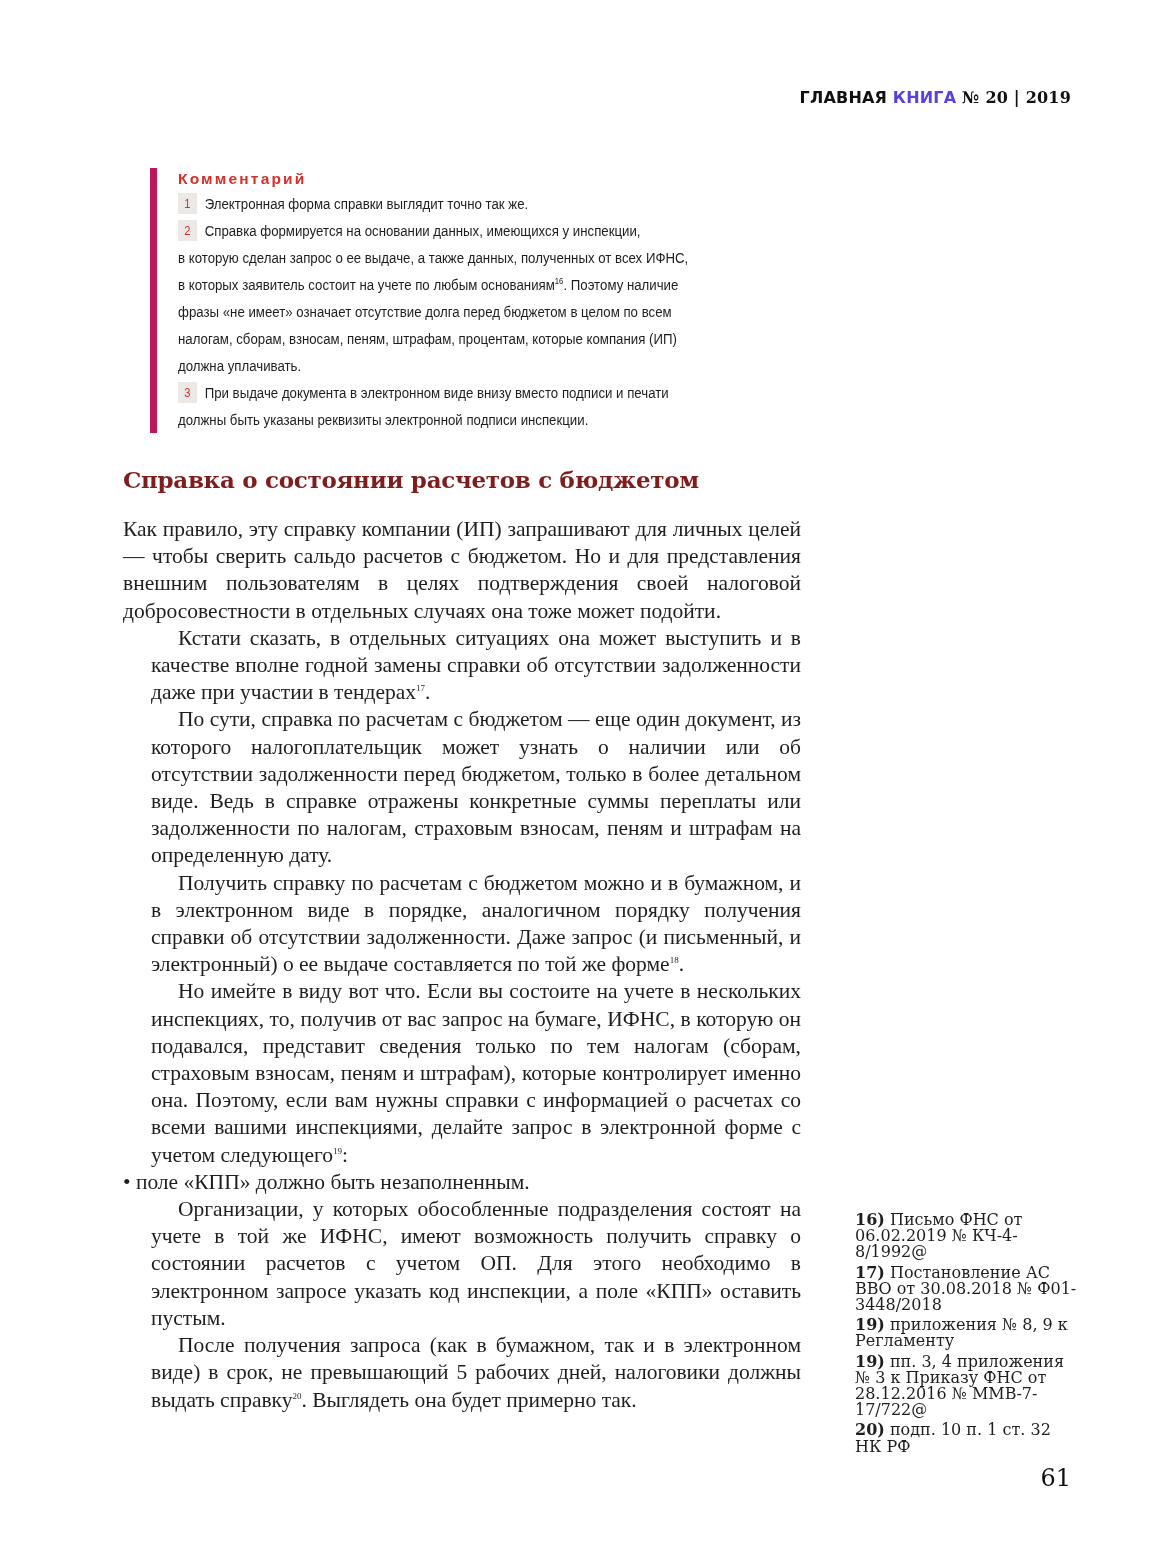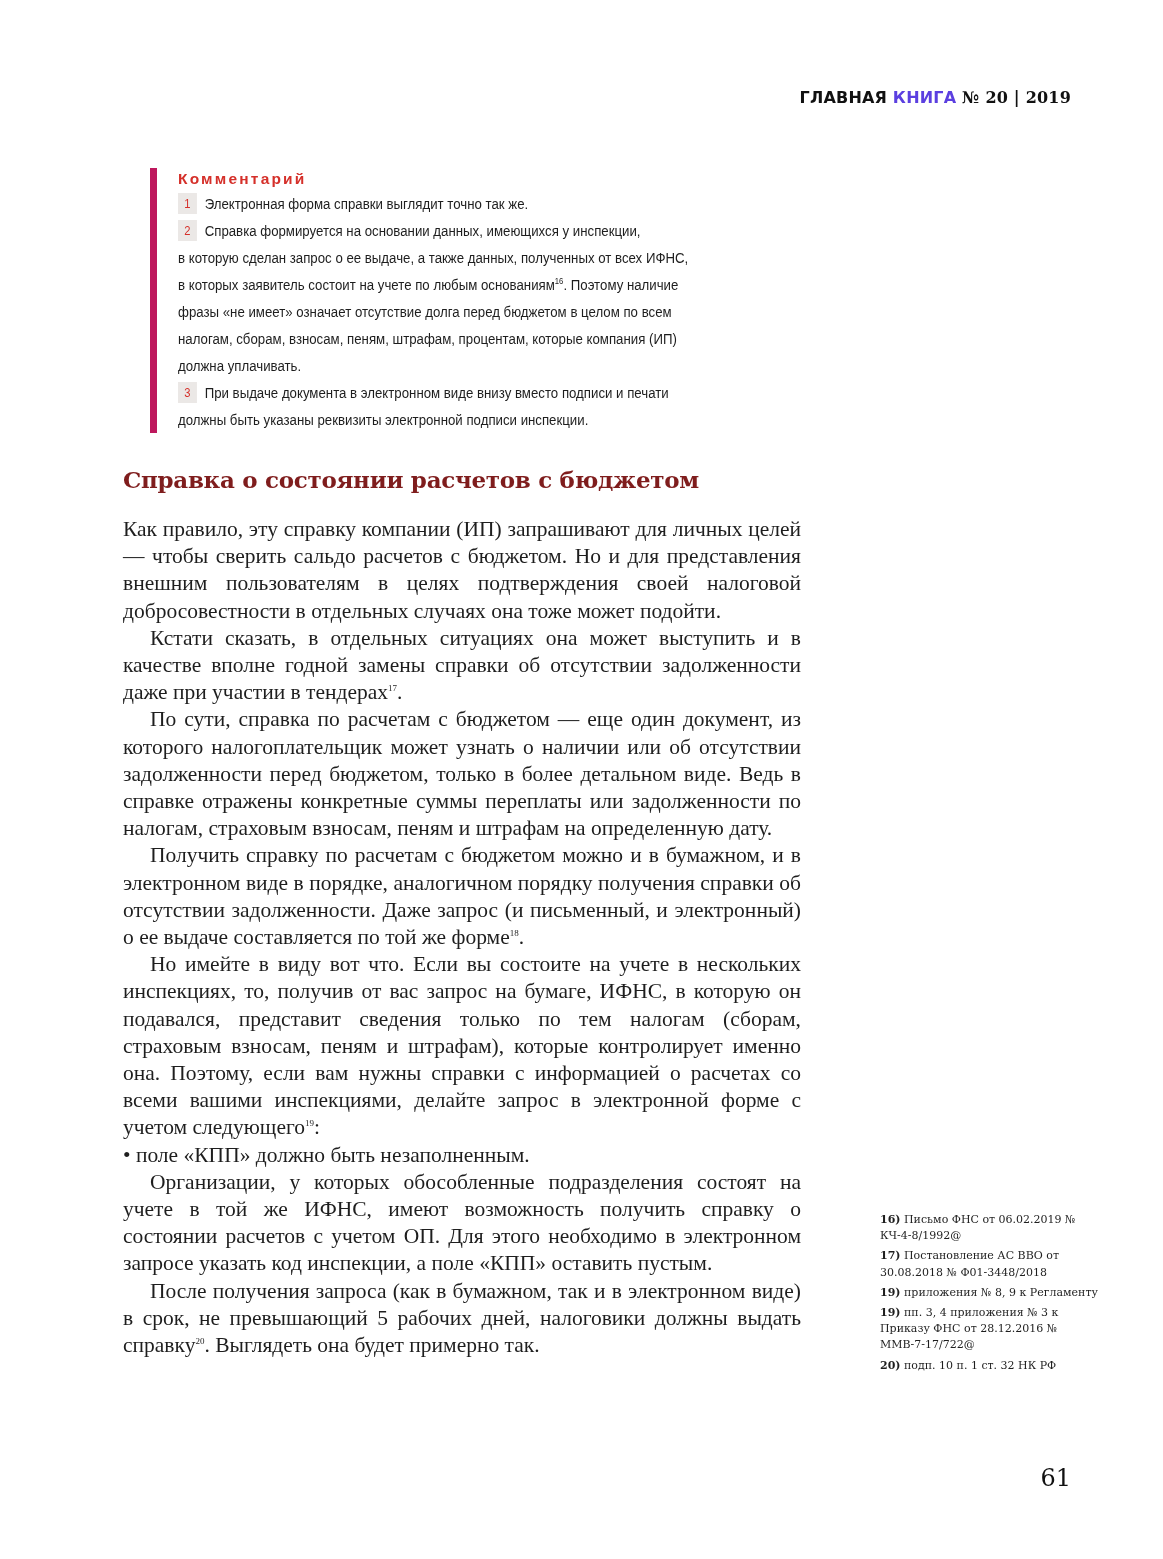--- a/index.html
+++ b/index.html
@@ -12,24 +12,24 @@
   .comment { position: absolute; left: 150px; top: 168px; width: 660px; border-left: 7px solid #be185d; padding-left: 21px; font-family: "Liberation Sans", sans-serif; font-size: 15.4px; color: #1e1e1e; }
   .comment-title { color: #d5302a; font-weight: bold; font-size: 15.5px; letter-spacing: 2.2px; line-height: 22px; }
   .comment p { margin: 0; line-height: 27px; transform: scaleX(0.86); transform-origin: left center; width: 116%; }
   .badge { display: inline-block; width: 22px; height: 21px; background: #ebe8e6; color: #d5302a; text-align: center; line-height: 21px; font-size: 13px; margin-right: 9px; vertical-align: 1px; }
   sup { font-size: 9px; vertical-align: super; line-height: 0; }
 
   .h2 { position: absolute; left: 123px; top: 466px; font-family: "DejaVu Serif", serif; font-weight: bold; font-size: 23px; color: #7f1d1d; letter-spacing: -0.3px; }
 
   .body { position: absolute; left: 123px; top: 516px; width: 678px; font-family: "Liberation Serif", serif; font-size: 21.5px; line-height: 27.2px; color: #1e1e1e; text-align: justify; }
   .body p { margin: 0; }
-  .body p.indent { text-indent: 27px; }
+  .body p.indent { text-indent: 27px; margin-left: 28px; }
   .body p.bullet { text-align: left; }
 
-  .notes { position: absolute; left: 855px; top: 1212px; width: 225px; font-family: "DejaVu Serif", serif; font-size: 11px; line-height: 16.2px; color: #1e1e1e; margin-left: 25px; }
+  .notes { position: absolute; left: 855px; top: 1212px; width: 225px; font-family: "DejaVu Serif", serif; font-size: 16px; line-height: 16.2px; color: #1e1e1e; }
   .notes .note { margin-bottom: 4px; }
   .notes b { font-weight: bold; }
 
   .page-num { position: absolute; right: 92px; top: 1464px; font-family: "DejaVu Serif", serif; font-size: 24px; color: #111; }
 </style>
 </head>
 <body>
 
 <div class="header">
   <span class="mag1">ГЛАВНАЯ</span>

